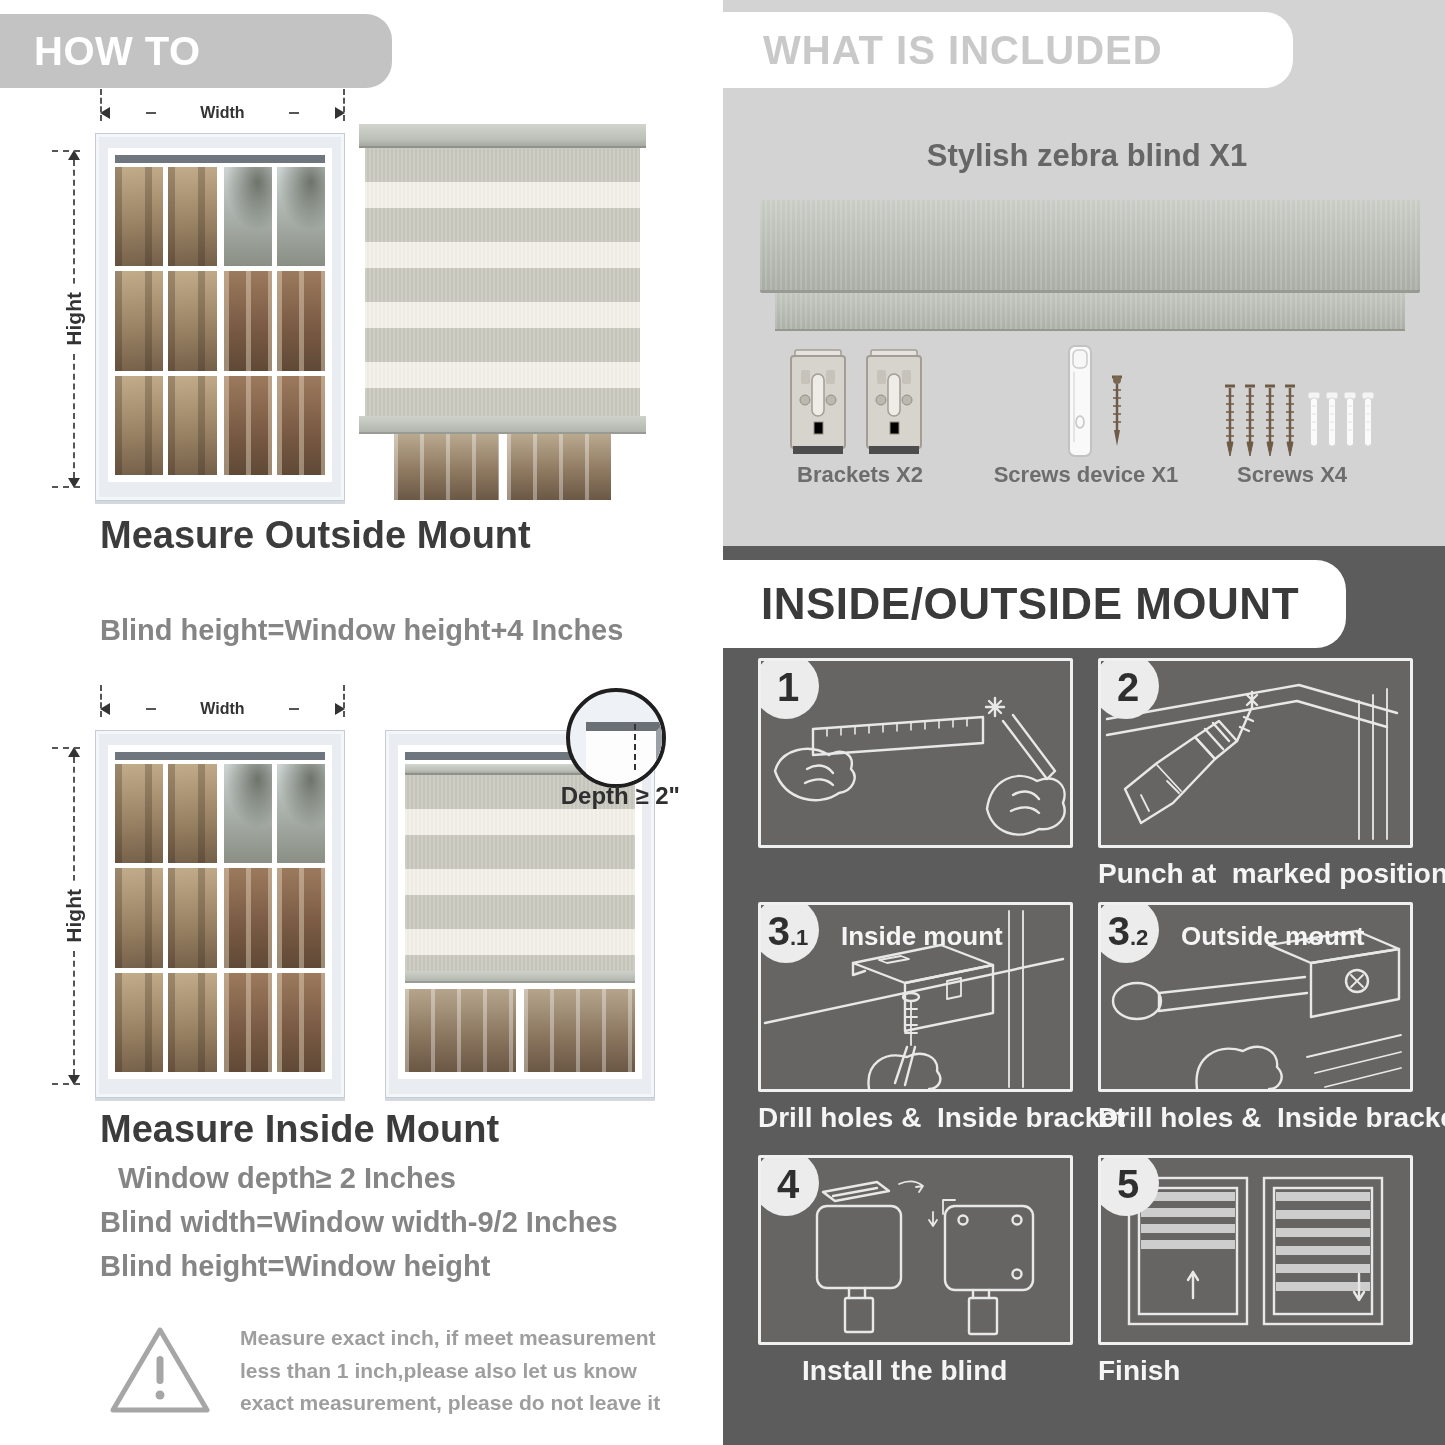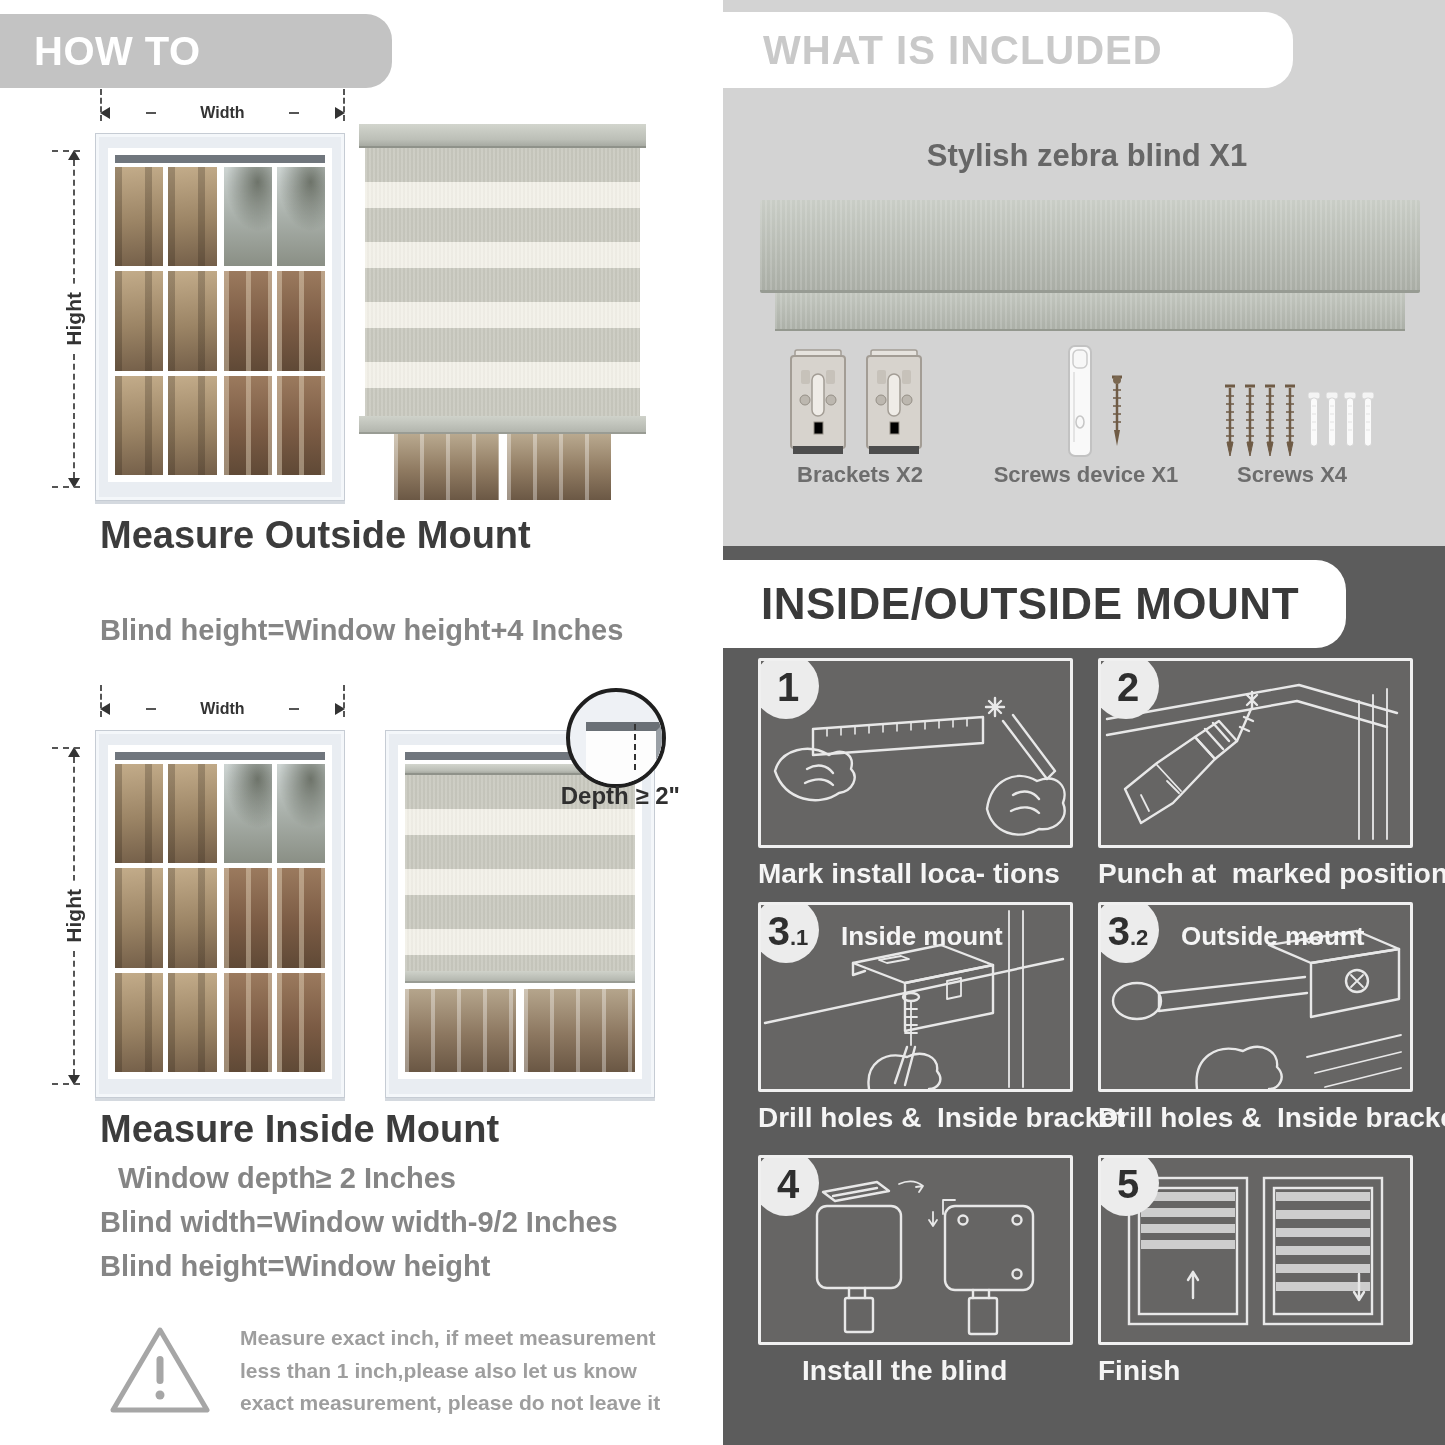--- a/index.html
+++ b/index.html
@@ -359,21 +359,20 @@
           <path d="M46,108 C56,102 66,104 72,112 M44,122 C56,116 66,118 72,124"></path>
           <path d="M226,148 C230,118 256,108 276,120 C296,112 308,126 302,142 C308,156 296,170 278,168 C256,180 232,172 226,148 Z"></path>
           <path d="M252,134 C262,128 272,130 278,138 M250,150 C262,144 272,146 278,152"></path>
         </g>
       </svg>
       <div class="step-num">
           <span>1</span>
           <small></small>
         </div>
     </div>
-    <div class="abs step-caption" style="left:35px;top:312px;">Mark install loca- tions</div>
 
     <div class="abs step-box" style="left:375px;top:112px;">
       <svg class="art" viewBox="0 0 309 184">
         <g fill="none" stroke="#e8e8e8" stroke-width="2.4" stroke-linecap="round" stroke-linejoin="round">
           <path d="M6,58 L198,24 M198,24 L296,52"></path>
           <path d="M6,74 L196,40 M196,40 L286,66"></path>
           <path d="M258,40 V178 M272,34 V178 M286,28 V178" stroke-width="1.8"></path>
           <path d="M146,34 l10,10 M156,34 l-10,10 M151,31 v16"></path>
           <path d="M150,48 L136,80 M143,56 l9,4 M139,66 l9,4"></path>
           <path d="M136,80 L114,98 L94,76 L118,60 Z M104,68 L122,88 M112,62 L128,80"></path>

